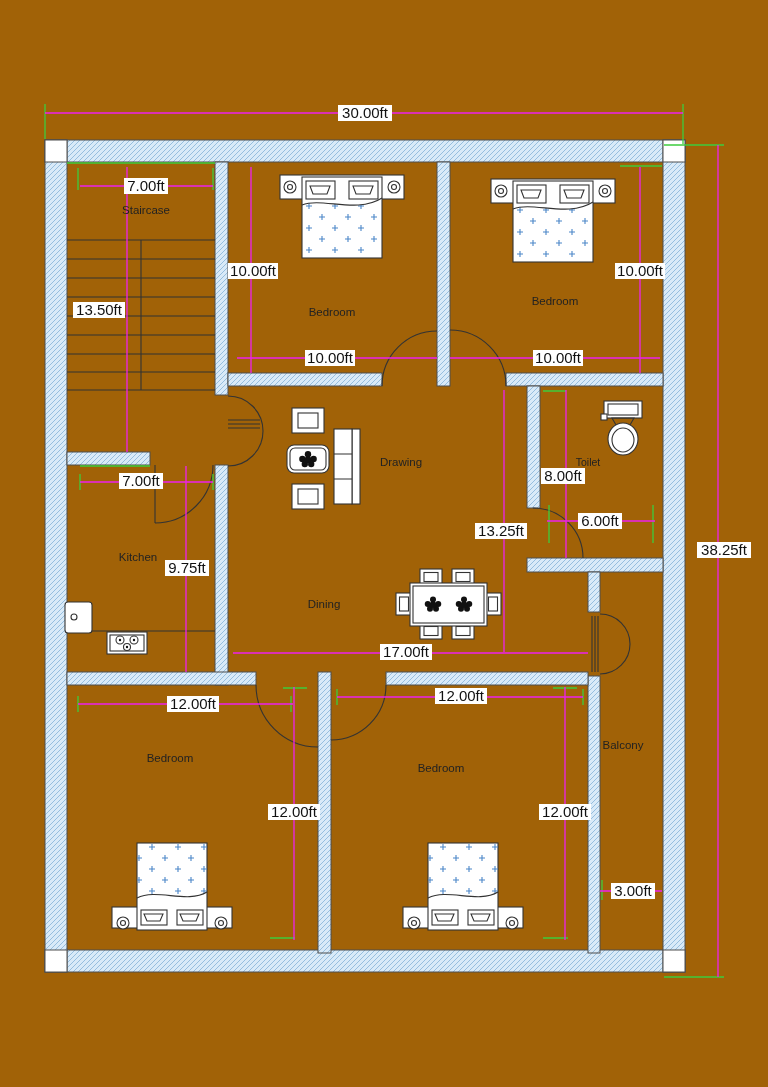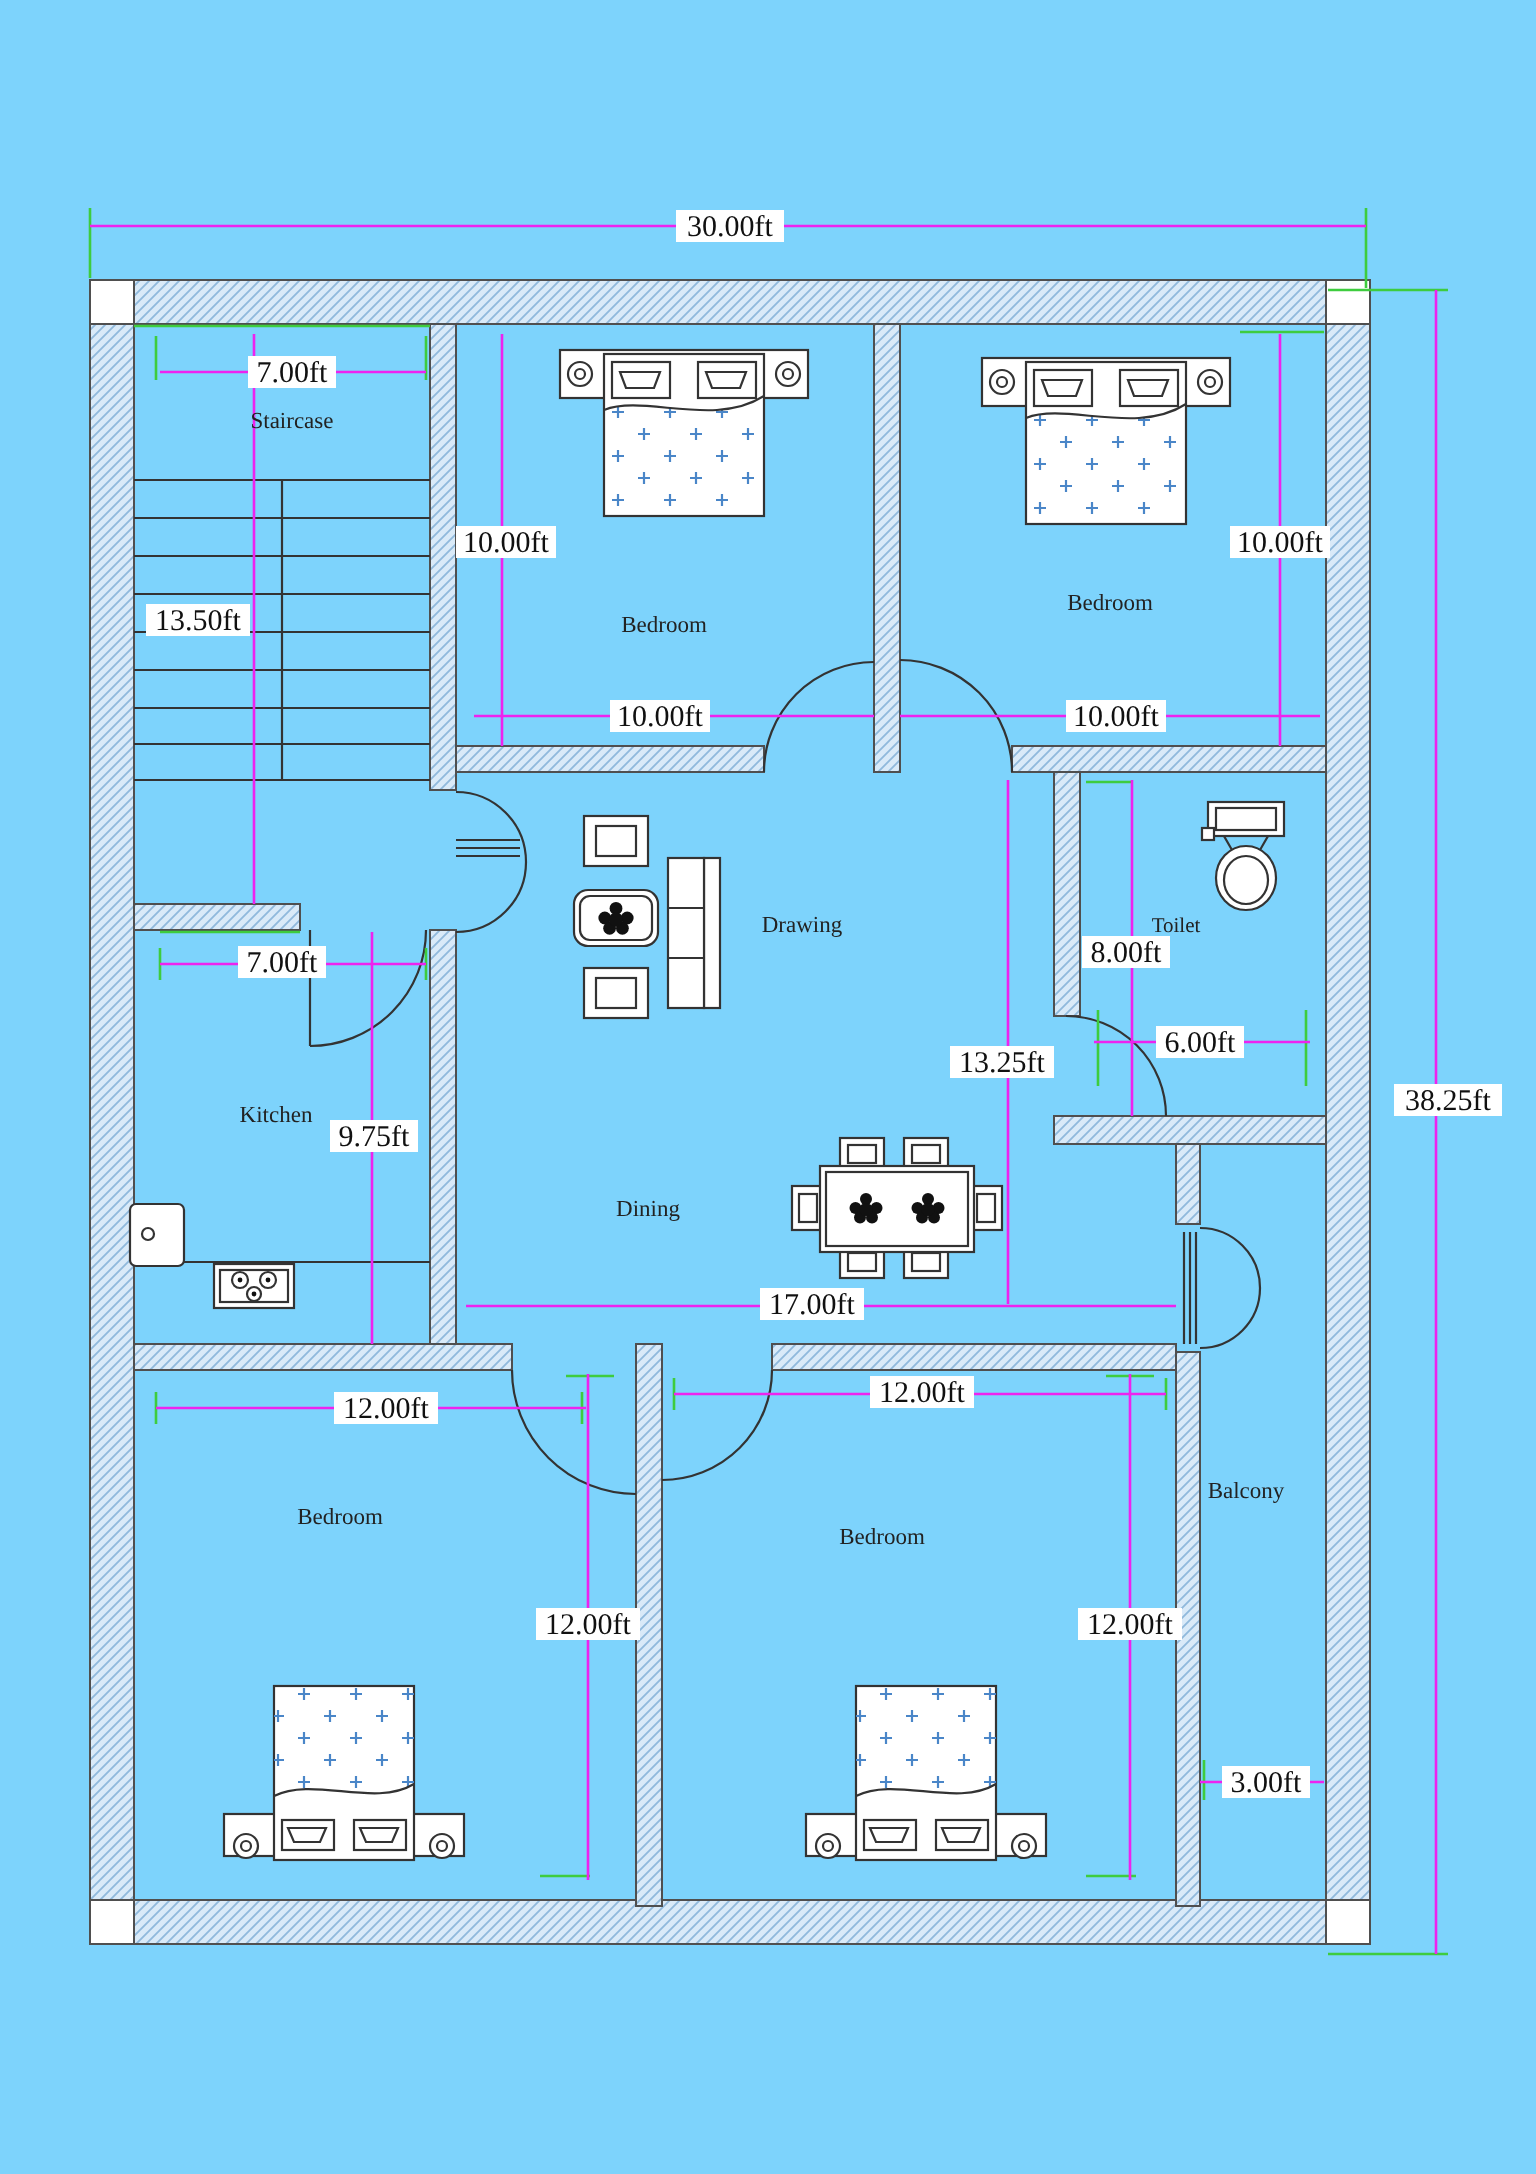--- a/index.html
+++ b/index.html
@@ -1,17 +1,17 @@
 <!DOCTYPE html>
 <html><head>
 <meta charset="utf-8">
 <style>
   html,body{margin:0;padding:0;background:#ffffff;}
-  .stage{position:relative;width:768px;height:1087px;background:#7dd3fc;overflow:hidden;
-         font-family:Liberation Serif, serif;}
+  .stage{position:relative;width:768px;height:1087px;background:#a16207;overflow:hidden;
+         font-family:Liberation Sans, sans-serif;}
   svg{position:absolute;left:0;top:0;}
   .wall{fill:url(#hatch);stroke:#4f4f4f;stroke-width:1;}
   .post{fill:#ffffff;stroke:#4f4f4f;stroke-width:1;}
   .ln{stroke:#333333;stroke-width:1.1;fill:none;}
   .fw{fill:#ffffff;stroke:#333333;stroke-width:1.1;}
   .fn{fill:none;stroke:#333333;stroke-width:1.1;}
   .dim{stroke:#ee22ee;stroke-width:1.3;fill:none;}
   .ext{stroke:#3ecc3e;stroke-width:1.3;fill:none;}
   .tbg{fill:#ffffff;}
   .dimtext{fill:#111111;font-size:15px;text-anchor:middle;}

